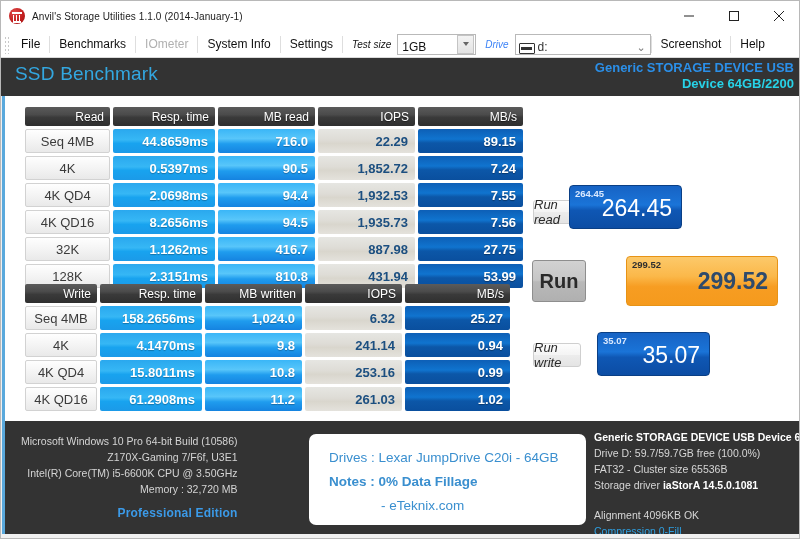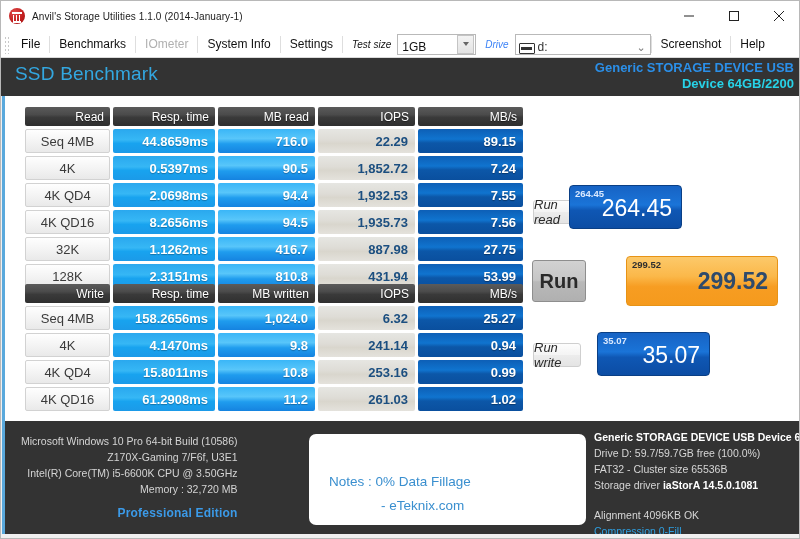--- a/index.html
+++ b/index.html
@@ -217,21 +217,21 @@
   }
 
   .notes-card {
     position: absolute; left: 308px; top: 433px; width: 277px; height: 91px;
     background: #ffffff; border-radius: 7px;
   }
   .notes-card div {
     font-size: 13.5px; color: #3a8fcf; line-height: 24px; white-space: nowrap;
   }
   .notes-card .l1 { position: absolute; left: 20px; top: 12px; }
-  .notes-card .l2 { position: absolute; left: 20px; top: 36px; }
+  .notes-card .l2 { position: absolute; left: 20px; top: 36px; font-weight: bold; }
   .notes-card .l3 { position: absolute; left: 72px; top: 60px; }
 
   .driveinfo { position: absolute; left: 593px; top: 428px; }
   .driveinfo .di-title {
     font-size: 10.5px; color: #ffffff; font-weight: bold; white-space: nowrap;
     overflow: hidden; width: 205px; line-height: 16px;
   }
   .driveinfo .di-line { font-size: 10.5px; color: #d6d6d6; line-height: 16px; white-space: nowrap; }
   .driveinfo .di-line b { color: #ffffff; }
   .driveinfo .di-align { font-size: 10.5px; color: #d6d6d6; line-height: 16px; margin-top: 14px; }
@@ -364,21 +364,21 @@
             <td class="td-mb">810.8</td>
             <td class="td-iops">431.94</td>
             <td class="td-mbs">53.99</td>
           </tr>
         </tbody>
     </table>
 
     <table class="btable" id="write-table" style="left:17px; top:185px;">
       <thead>
         <tr>
-          <th style="width:85px;padding-left:11px;">Write</th>
+          <th style="width:72px;padding-left:11px;">Write</th>
           <th style="width:102px;">Resp. time</th>
           <th style="width:97px;">MB written</th>
           <th style="width:97px;">IOPS</th>
           <th style="width:105px;">MB/s</th>
         </tr>
       </thead>
       <tbody id="write-body">
           <tr>
             <td class="td-label">Seq 4MB</td>
             <td class="td-resp">158.2656ms</td>
@@ -434,20 +434,21 @@
     <div class="sysinfo">
       <div>Microsoft Windows 10 Pro 64-bit Build (10586)</div>
       <div>Z170X-Gaming 7/F6f, U3E1</div>
       <div>Intel(R) Core(TM) i5-6600K CPU @ 3.50GHz</div>
       <div>Memory : 32,720 MB</div>
       <div class="proedition">Professional Edition</div>
     </div>
   </div>
 
   <div class="notes-card">
+    <div class="l1">Drives : Lexar JumpDrive C20i - 64GB</div>
     <div class="l2">Notes : 0% Data Fillage</div>
     <div class="l3">- eTeknix.com</div>
   </div>
 
   <div class="driveinfo">
     <div class="di-title">Generic STORAGE DEVICE USB Device 64GB/2200</div>
     <div class="di-line">Drive D: 59.7/59.7GB free (100.0%)</div>
     <div class="di-line">FAT32 - Cluster size 65536B</div>
     <div class="di-line">
       <span>Storage driver</span>

